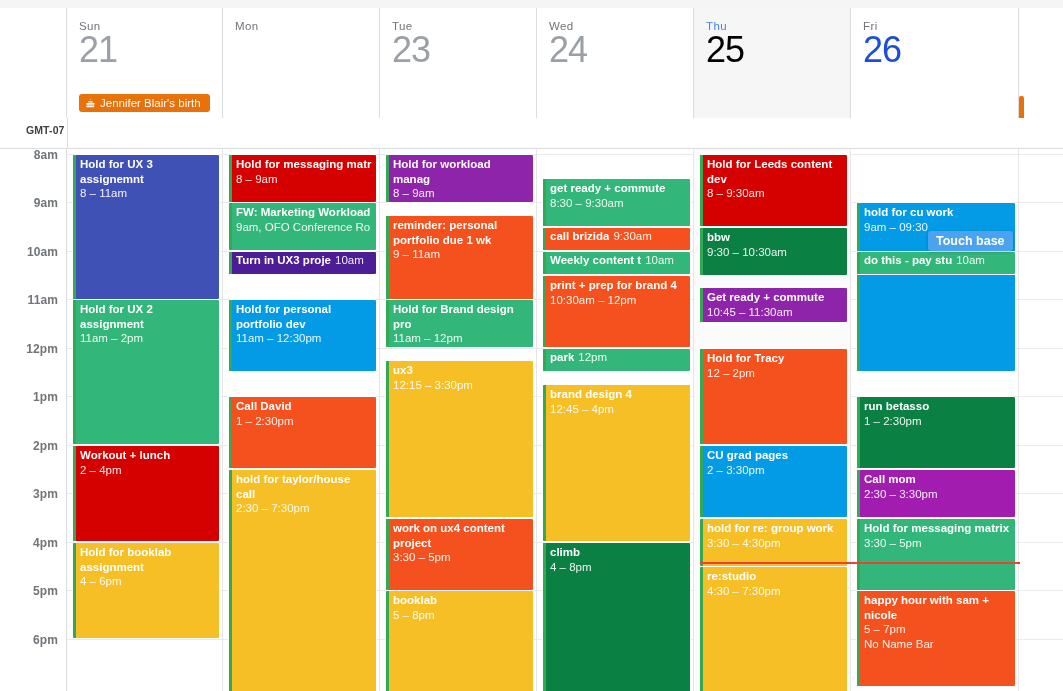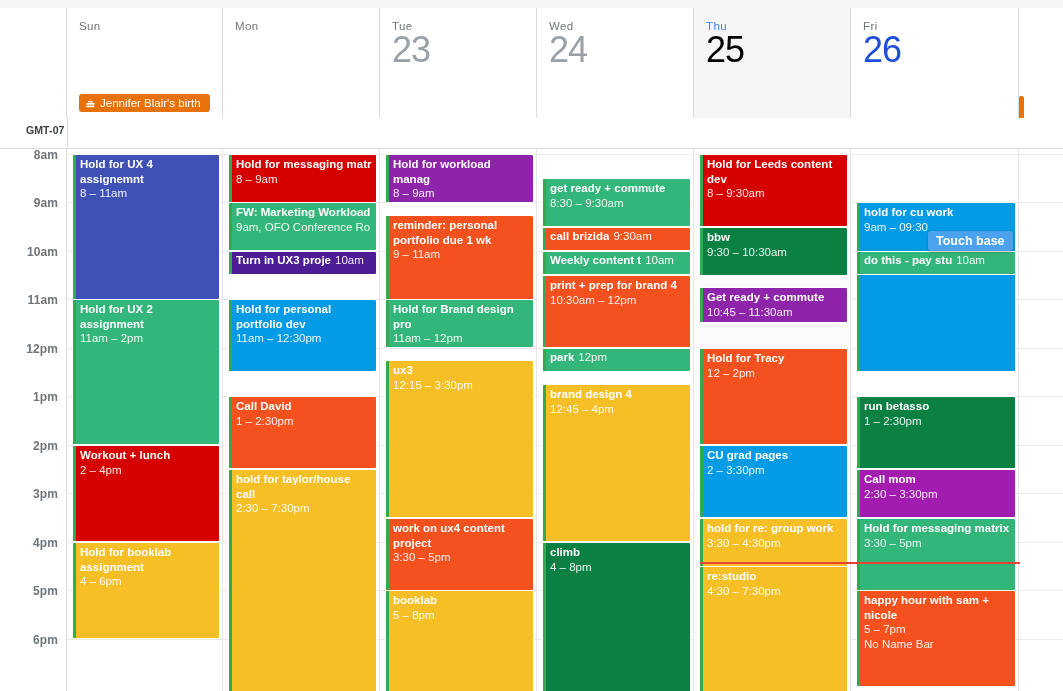--- a/index.html
+++ b/index.html
@@ -90,20 +90,21 @@
 
 <div id="app">
 
   <div class="topstrip"></div>
 
   <div class="header">
     <div class="hdr-gutter"></div>
     <div id="dayheaders">
         <div class="daycol-hdr" style="left: 67px; width: 156px;">
           <div class="dow">Sun</div>
+          <div class="dnum">21</div>
         </div>
         <div class="daycol-hdr" style="left: 223px; width: 157px;">
           <div class="dow">Mon</div>
         </div>
         <div class="daycol-hdr" style="left: 380px; width: 157px;">
           <div class="dow">Tue</div>
           <div class="dnum">23</div>
         </div>
         <div class="daycol-hdr" style="left: 537px; width: 157px;">
           <div class="dow">Wed</div>
@@ -169,21 +170,21 @@
           <div class="tlabel" style="top: 290px;">2pm</div>
           <div class="tlabel" style="top: 338px;">3pm</div>
           <div class="tlabel" style="top: 387px;">4pm</div>
           <div class="tlabel" style="top: 435px;">5pm</div>
           <div class="tlabel" style="top: 484px;">6pm</div>
         </div>
     </div>
     <div id="events">
         <div class="ev" style="left: 72px; top: 5px; width: 148px; height: 146px; background: rgb(63, 81, 181);">
           <div class="bar" style="background: rgb(52, 168, 83);"></div>
-          <div class="t wrap">Hold for UX 4 assignemnt</div>
+          <div class="t wrap">Hold for UX 3 assignemnt</div>
           <div class="s">8 – 11am</div>
         </div>
         <div class="ev" style="left: 72px; top: 150px; width: 148px; height: 146px; background: rgb(51, 182, 121);">
           <div class="bar" style="background: rgb(52, 168, 83);"></div>
           <div class="t wrap">Hold for UX 2 assignment</div>
           <div class="s">11am – 2pm</div>
         </div>
         <div class="ev" style="left: 72px; top: 296px; width: 148px; height: 97px; background: rgb(213, 0, 0);">
           <div class="bar" style="background: rgb(52, 168, 83);"></div>
           <div class="t">Workout + lunch</div>

